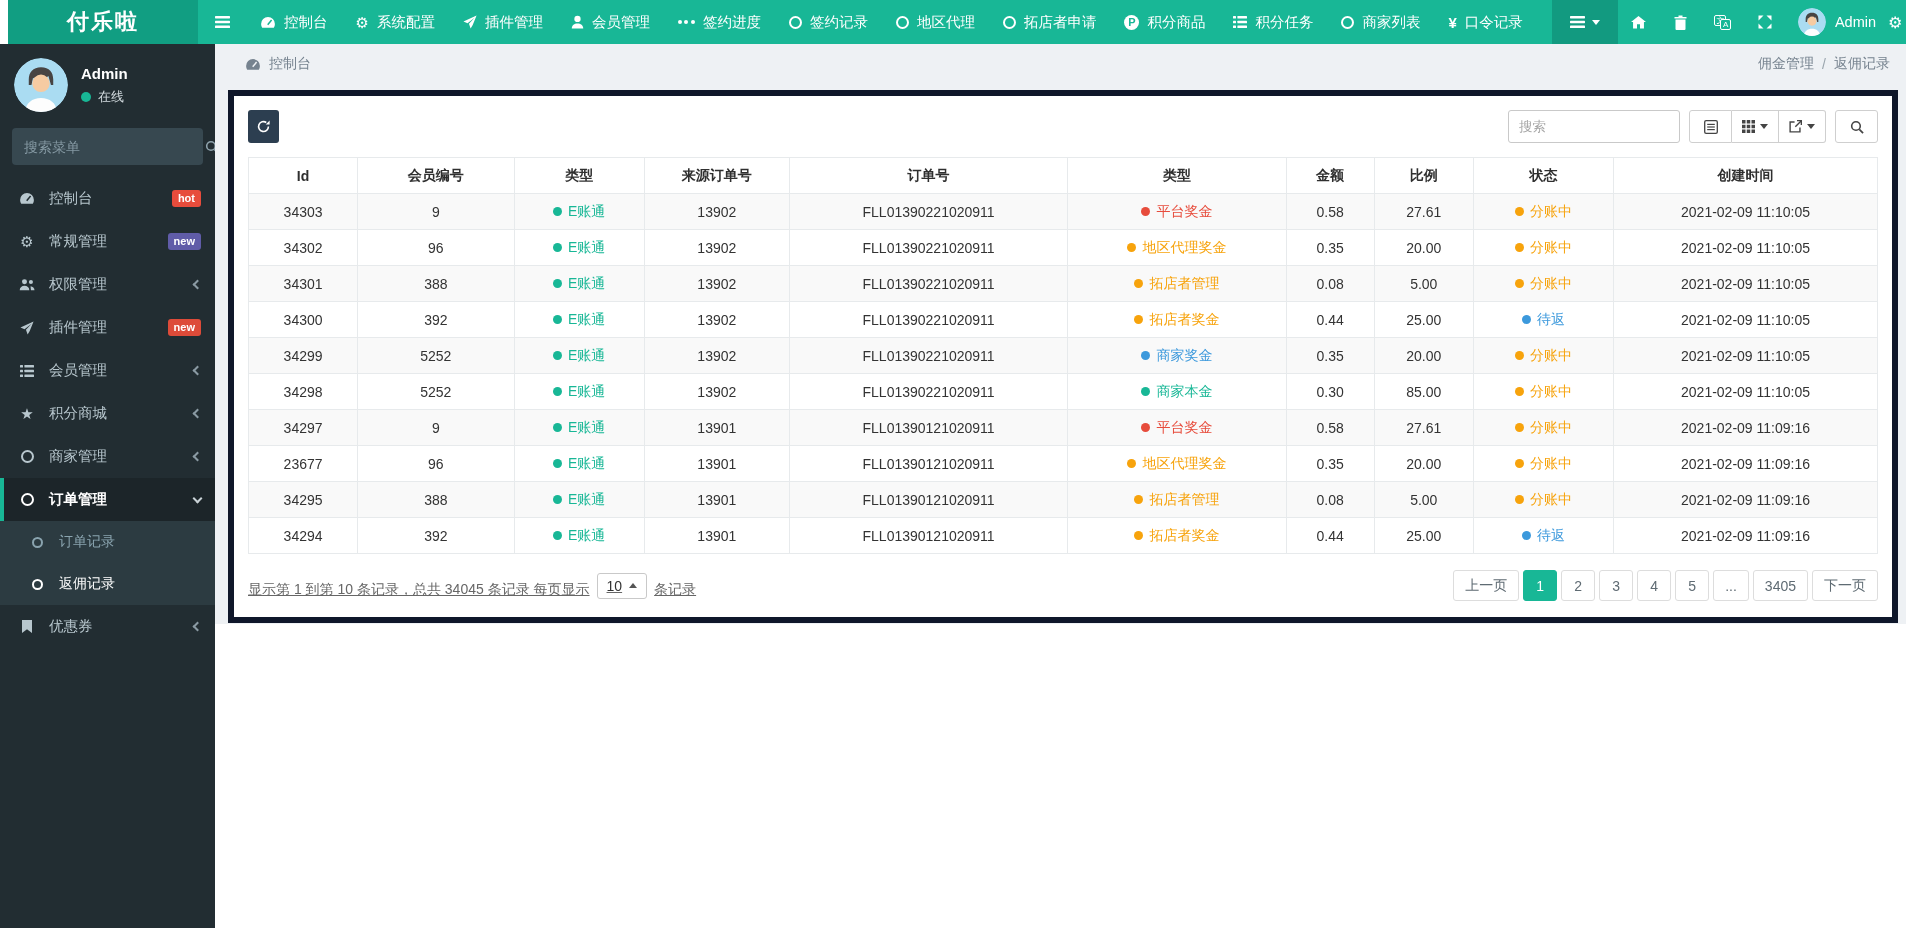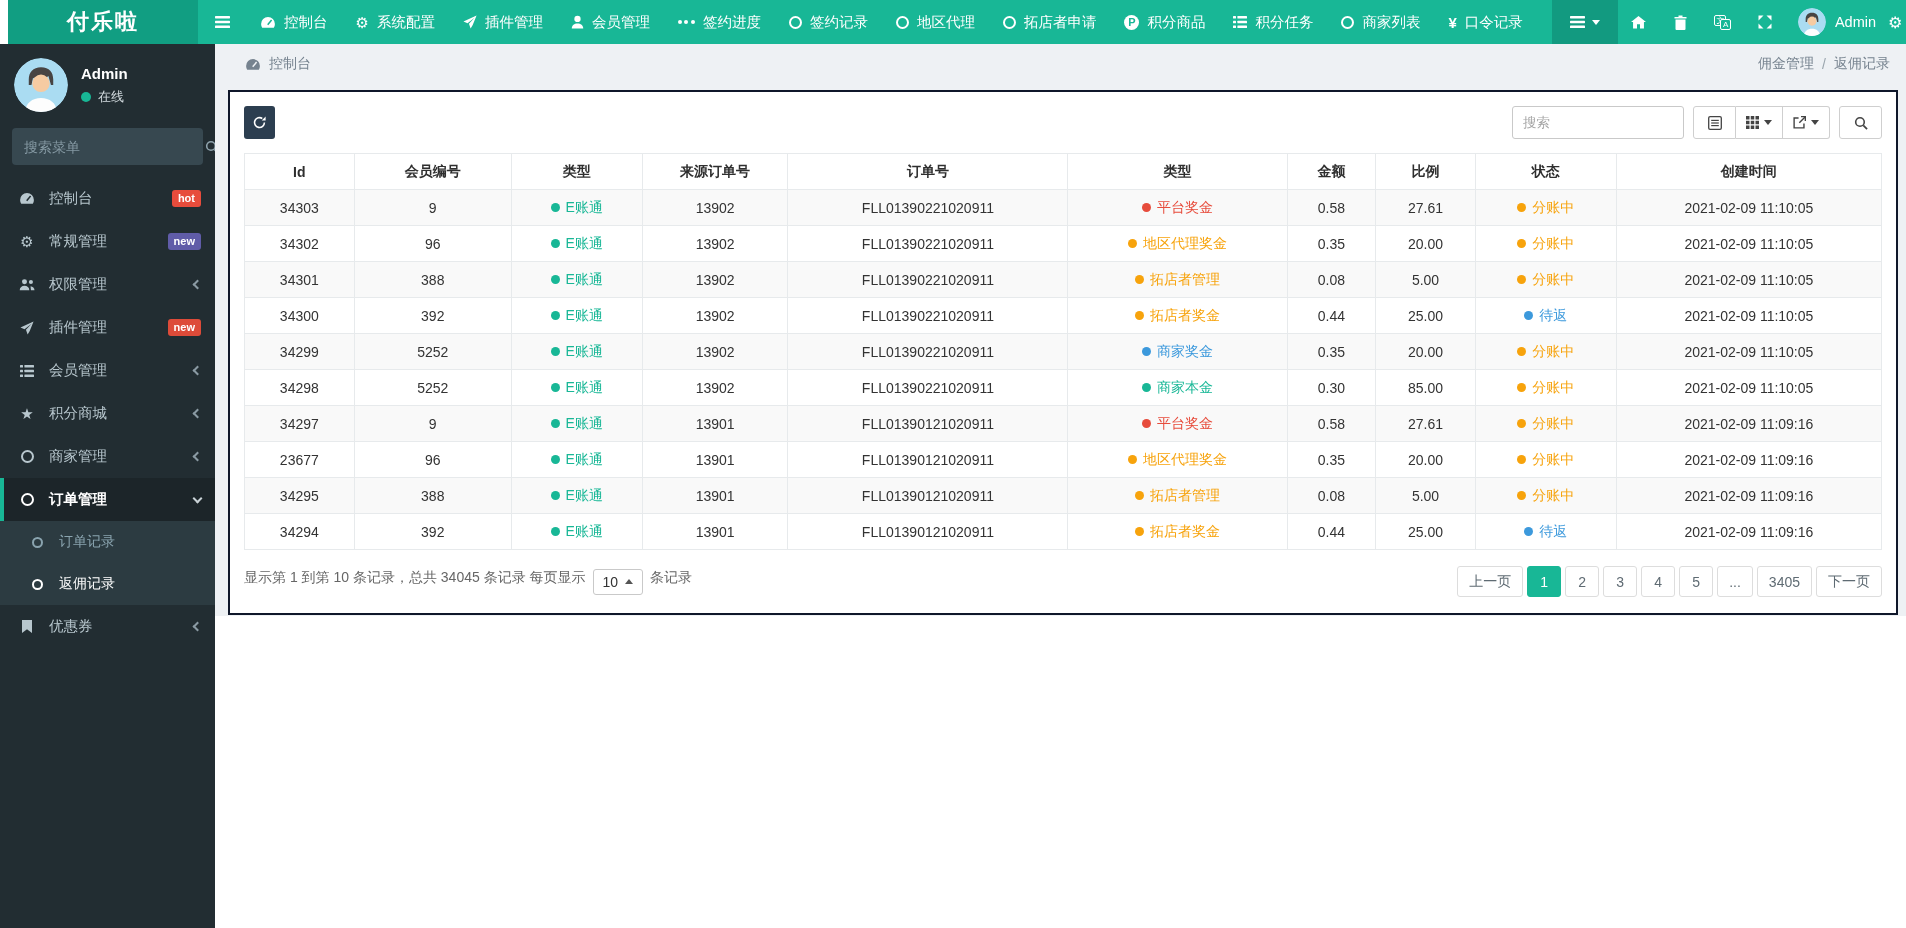--- a/index.html
+++ b/index.html
@@ -56,21 +56,21 @@
 
   
   .main { position:absolute; left:215px; top:44px; right:0; bottom:0; background:#fff; overflow:hidden; }
   .content-zone { background:#eef1f4; --icbg:#eef1f4; padding-bottom:1px; }
   .breadcrumb-bar { height:40px; display:flex; align-items:center; padding:0 16px 0 30px;
     color:#76838f; font-size:14px; }
   .bc-left { display:flex; align-items:center; gap:8px; }
   .bc-right { margin-left:auto; display:flex; align-items:center; gap:8px; }
   .bc-sep { color:#9aa5ad; }
 
-  .card { margin:6px 8px 0 13px; background:#fff; padding:14px 14px 16px; border:2px solid #0f172a; }
+  .card { margin:6px 8px 0 13px; background:#fff; padding:14px 14px 16px; border:6px solid #0f172a; }
   .toolbar { display:flex; align-items:center; margin-bottom:14px; }
   .btn-refresh { width:31px; height:33px; background:#2c3e50; border:none; border-radius:3px;
     color:#fff; display:flex; align-items:center; justify-content:center; cursor:pointer; }
   .toolbar-right { margin-left:auto; display:flex; align-items:center; gap:9px; }
   .search-input { width:172px; height:33px; border:1px solid #c9c9c9; border-radius:3px;
     padding:0 10px; font-size:13.5px; font-family:inherit; color:#333; outline:none; }
   .search-input::placeholder { color:#a5a5a5; }
   .btn-group { display:flex; }
   .tbtn { height:33px; min-width:43px; padding:0 10px; background:#fff; border:1px solid #cfcfcf;
     display:flex; align-items:center; justify-content:center; gap:5px; color:#444; cursor:pointer; }
@@ -81,21 +81,21 @@
 
   table.grid { width:100%; border-collapse:collapse; font-size:14px; color:#333; table-layout:fixed; }
   .grid th, .grid td { border:1px solid #e7eaec; height:36px; padding:0 6px; text-align:center;
     overflow:hidden; white-space:nowrap; }
   .grid th { font-weight:bold; color:#2f2f2f; background:#fff; }
   .grid tbody tr:nth-child(odd) { background:#f9f9f9; }
   .cellflag { display:inline-flex; align-items:center; gap:6px; }
   .cellflag .dot { width:9px; height:9px; }
 
   .tfooter { display:flex; align-items:center; margin-top:16px; font-size:14px; color:#666; }
-  .tfooter .seg { display:flex; align-items:flex-start; }
+  .tfooter .seg { display:flex; align-items:flex-end;text-decoration:underline; }
   .page-size { display:inline-flex; align-items:center; gap:7px; border:1px solid #c9c9c9;
     border-radius:3px; padding:4px 9px; margin:0 7px; color:#333; cursor:pointer; background:#fff; }
   .pagination { margin-left:auto; display:flex; gap:4px; }
   .page-btn { min-width:34px; height:31px; padding:0 11px; border:1px solid #ddd; border-radius:3px;
     background:#fff; color:#5f6b73; font-size:14px; display:flex; align-items:center; justify-content:center;
     cursor:pointer; }
   .page-btn.active { background:#18b796; border-color:#18b796; color:#fff; }
 
   
   .ic { display:inline-flex; align-items:center; justify-content:center; line-height:1; }

